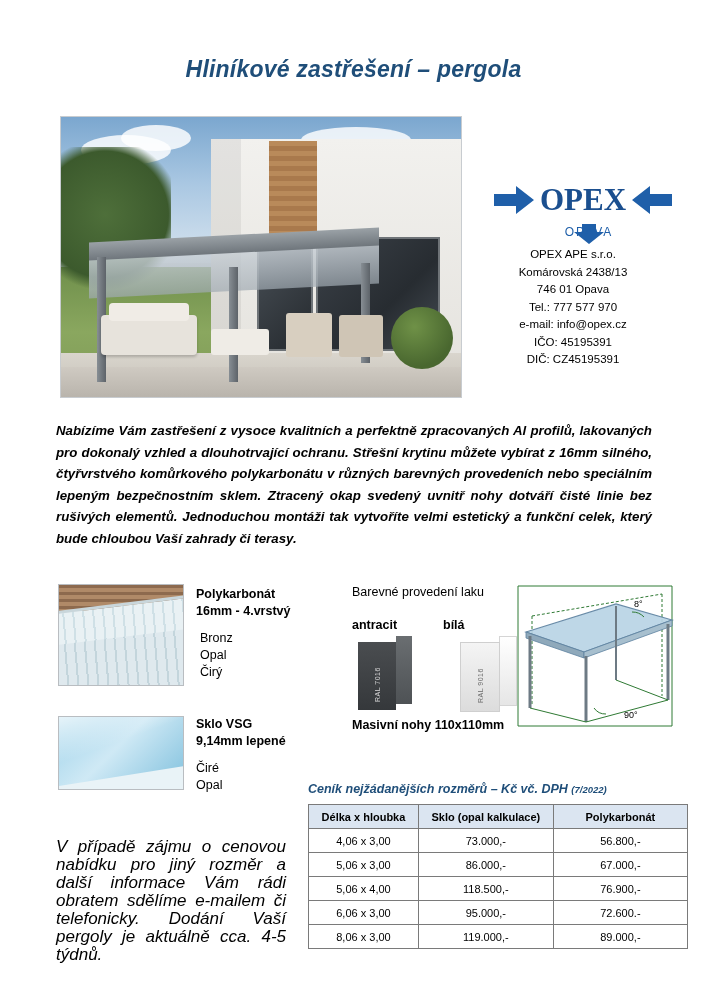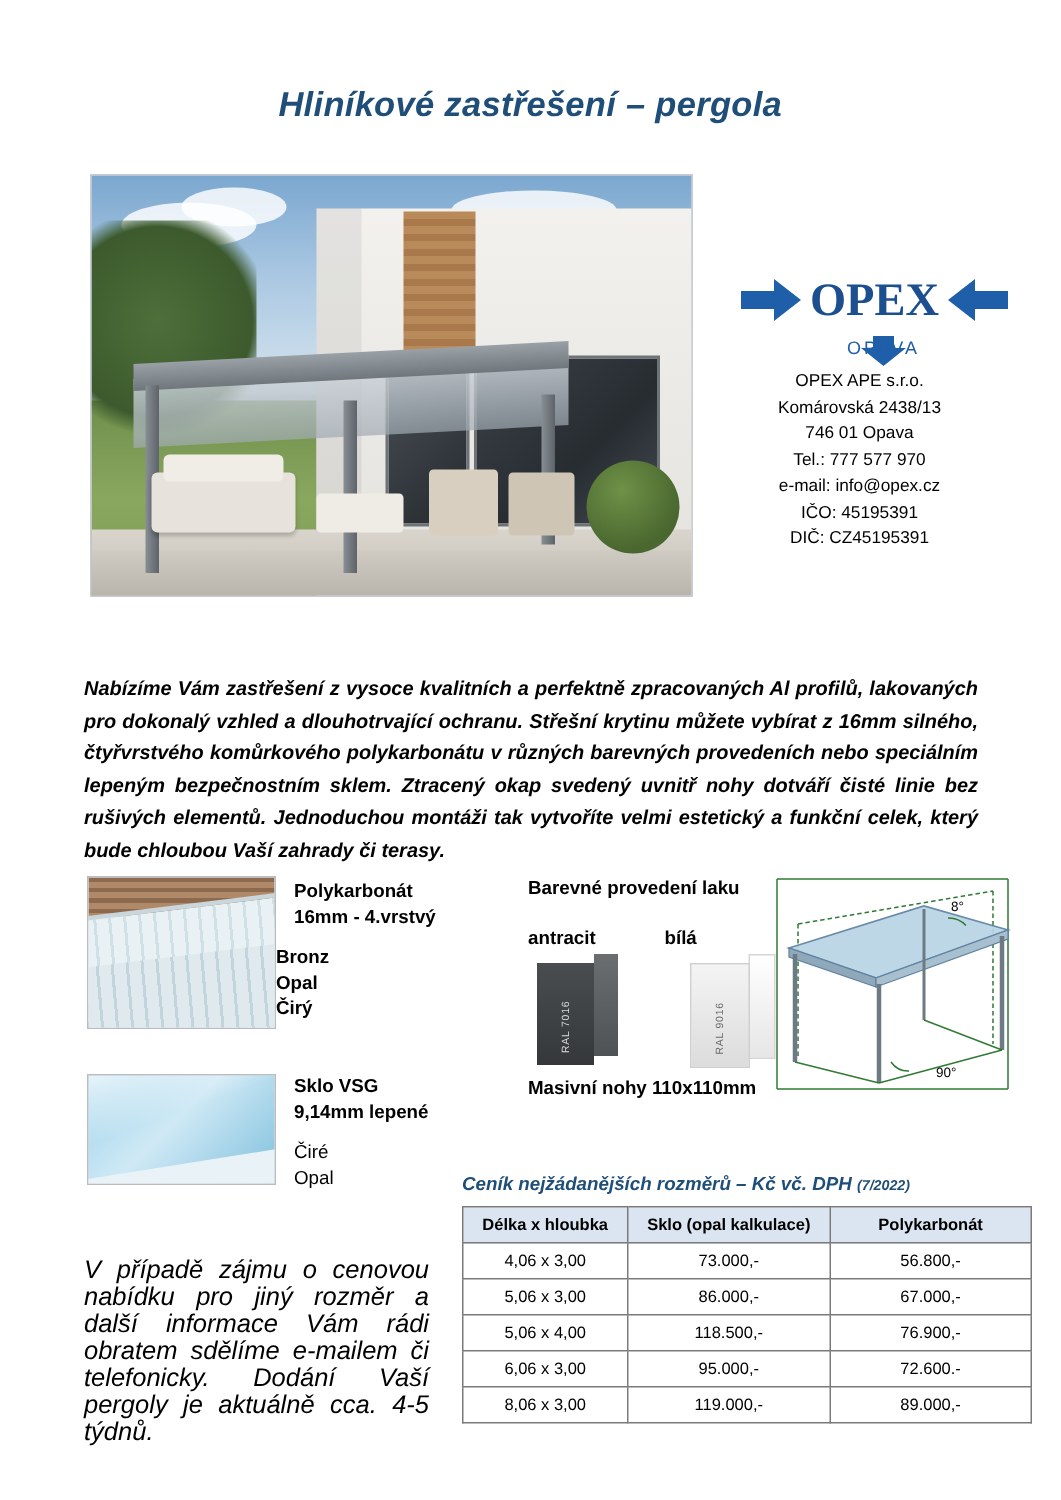--- a/index.html
+++ b/index.html
@@ -153,21 +153,21 @@
     width: 214px;
     text-align: center;
     font-size: 11.5px;
     line-height: 17.5px;
   }
 
   
   .intro {
     position: absolute;
     left: 56px;
-    top: 448px;
+    top: 420px;
     width: 596px;
     font-size: 13.3px;
     line-height: 21.5px;
     font-weight: bold;
     font-style: italic;
     text-align: justify;
   }
 
   
   .poly-img {
@@ -214,27 +214,27 @@
     position:absolute; left:-20px; bottom:-12px; width:180px; height:26px;
     background:#e9f3f7; transform: rotate(-9deg);
   }
 
   .label-block {
     position: absolute;
     font-size: 12.5px;
     line-height: 17px;
   }
   .lb-poly { left: 196px; top: 586px; width: 140px; font-weight: bold; }
-  .lb-poly-opts { left: 184px; top: 630px; width: 140px; font-weight: bold; }
+  .lb-poly-opts { left: 200px; top: 630px; width: 140px; font-weight: normal; }
   .lb-sklo { left: 196px; top: 716px; width: 150px; font-weight: bold; }
   .lb-sklo-opts { left: 196px; top: 760px; width: 150px; font-weight: normal; }
 
   .lak-title {
     position:absolute; left: 352px; top: 584px; width: 190px;
-    font-size: 12.5px; font-weight: bold; line-height: 17px;
+    font-size: 12.5px; font-weight: normal; line-height: 17px;
   }
   .lak-a { position:absolute; left:352px; top:618px; font-size:12.5px; font-weight:bold; }
   .lak-b { position:absolute; left:443px; top:618px; font-size:12.5px; font-weight:bold; }
 
   .swatch {
     position:absolute; width:54px; height:74px;
   }
   .sw-dark { left:358px; top:636px; }
   .sw-dark .face {
     position:absolute; left:0; top:6px; width:38px; height:68px;

